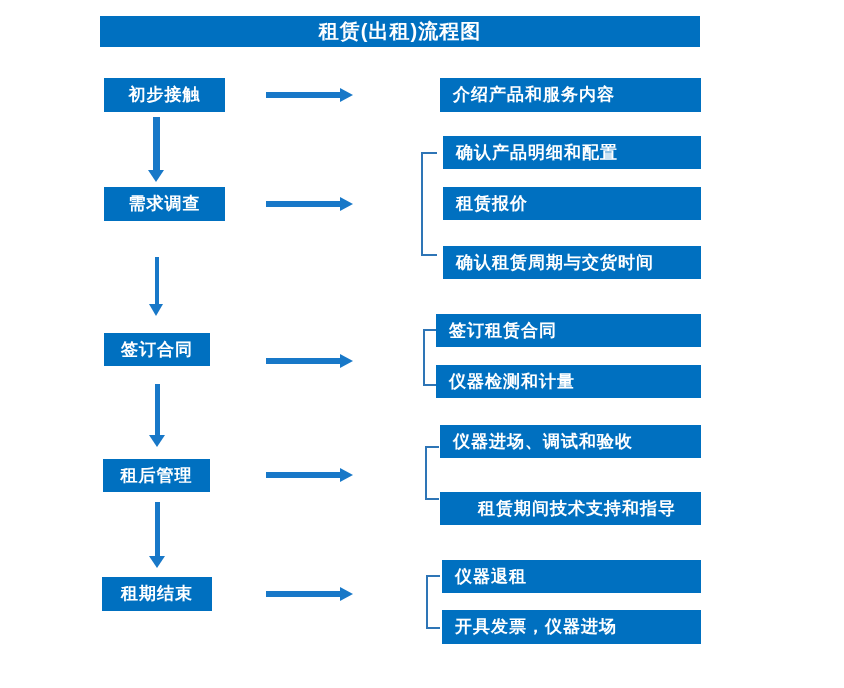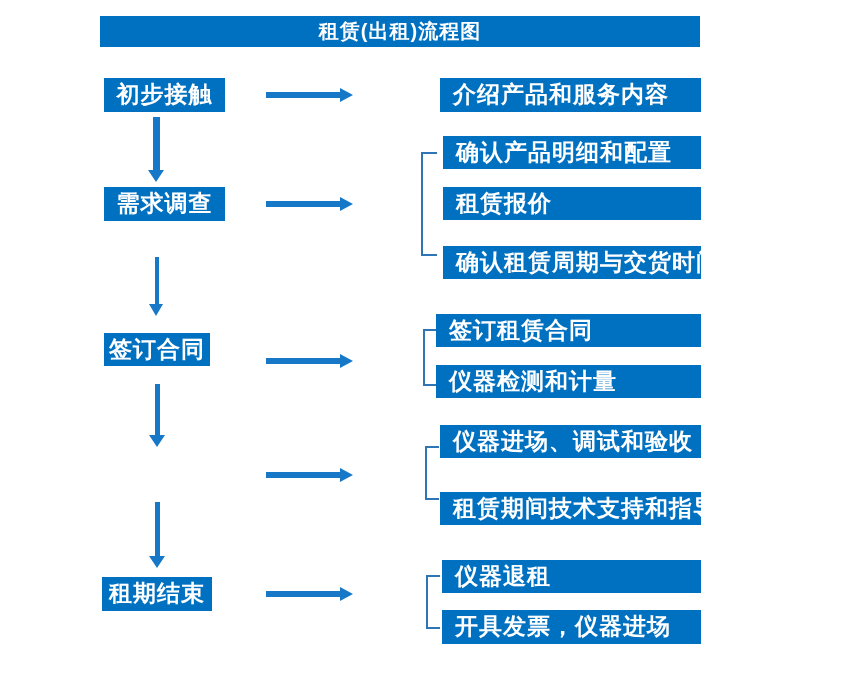--- a/index.html
+++ b/index.html
@@ -9,21 +9,21 @@
     height: 688px;
     background: #ffffff;
     font-family: "Liberation Sans", sans-serif;
     overflow: hidden;
   }
   .bluebox {
     position: absolute;
     background: #0070C0;
     color: #ffffff;
     font-weight: bold;
-    font-size: 23px;
+    font-size: 17px;
     line-height: 33px;
     white-space: nowrap;
     letter-spacing: 1px;
   }
   .titlebar {
     text-align: center;
     font-size: 20px;
     line-height: 31px;
     letter-spacing: 1px;
   }
@@ -53,20 +53,21 @@
 </head>
 <body>
 
 <div id="stage">
 
   <div class="bluebox titlebar" style="left:100px; top:16px; width:600px; height:31px;">租赁(出租)流程图</div>
 
   <div class="bluebox leftbox" style="left:104px; top:78px;  width:121px; height:34px;">初步接触</div>
   <div class="bluebox leftbox" style="left:104px; top:187px; width:121px; height:34px;">需求调查</div>
   <div class="bluebox leftbox" style="left:104px; top:333px; width:106px; height:33px;">签订合同</div>
+  <div class="bluebox leftbox" style="left:103px; top:459px; width:107px; height:33px;">租后管理</div>
   <div class="bluebox leftbox" style="left:102px; top:577px; width:110px; height:34px;">租期结束</div>
 
   <div>
     <div class="vshaft" style="left:153px; top:117px; width:7px; height:54px;"></div>
     <div class="vhead" style="left:148px; top:170px;"></div>
   </div>
   <div>
     <div class="vshaft" style="left:155px; top:257px; width:4px; height:48px;"></div>
     <div class="vhead" style="left:149px; top:304px; border-left-width:7px; border-right-width:7px;"></div>
   </div>

